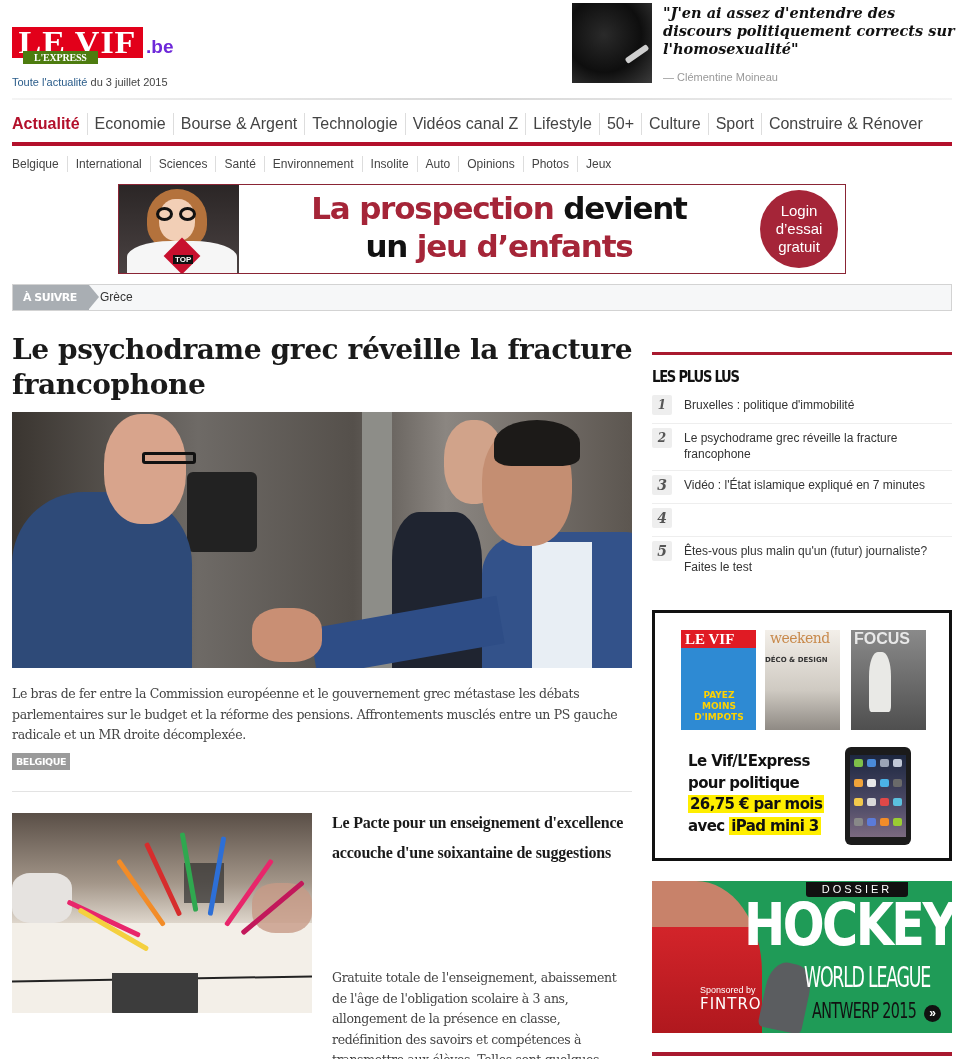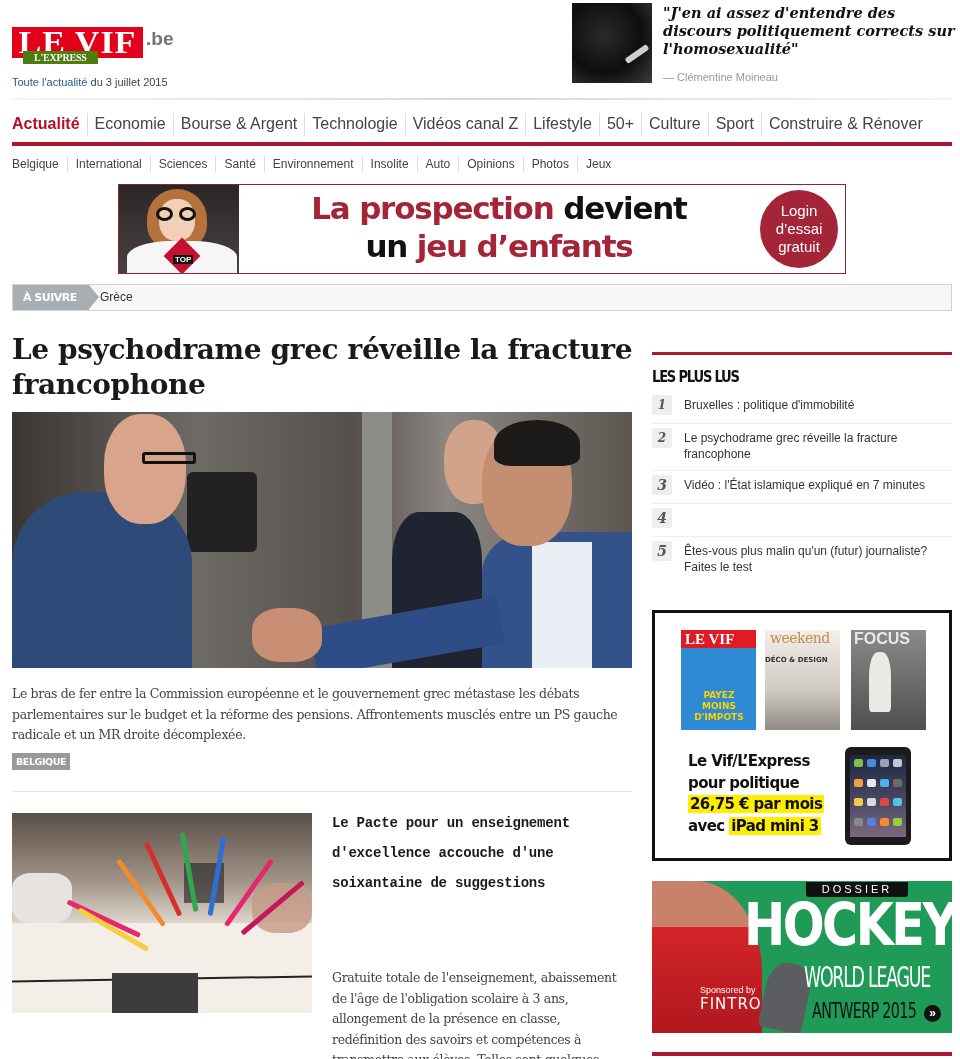--- a/index.html
+++ b/index.html
@@ -5,21 +5,21 @@
   * { box-sizing: border-box; margin: 0; padding: 0; }
   html, body { width: 960px; height: 1059px; overflow: hidden; background: #ffffff; }
   body { font-family: "Liberation Sans", sans-serif; color: #333; position: relative; }
 
   
   .header { position: absolute; left: 0; top: 0; width: 960px; height: 100px; }
   .logo { position: absolute; left: 12px; top: 24px; height: 34px; display: flex; align-items: flex-end; }
   .logo-box { position: relative; background: #e2001a; width: 131px; height: 31px; display: flex; align-items: center; justify-content: center; }
   .logo-box .word { font-family: "Liberation Serif", serif; font-weight: bold; color: #fff; font-size: 34px; letter-spacing: 1px; line-height: 31px; transform: scaleY(0.95); }
   .logo-box .express { position: absolute; left: 11px; bottom: -6px; background: #4d7c0f; color: #fff; font-family: "Liberation Serif", serif; font-weight: bold; font-size: 10px; padding: 1px 11px; line-height: 11px; letter-spacing: -0.2px; }
-  .logo-tld { font-family: "Liberation Sans", sans-serif; font-weight: bold; color: #737373; font-size: 19px; margin-left: 3px; margin-bottom: 8px; }
+  .logo-tld { font-family: "Liberation Sans", sans-serif; font-weight: bold; color: #6d28d9; font-size: 19px; margin-left: 3px; margin-bottom: 0px; }
   .date-line { position: absolute; left: 12px; top: 76px; font-size: 11px; color: #444; }
   .date-line .link { color: #2a5c8a; }
 
   .quote-box { position: absolute; left: 572px; top: 3px; width: 385px; height: 80px; }
   .quote-thumb { position: absolute; left: 0; top: 0; width: 80px; height: 80px;
     background: radial-gradient(ellipse at 40% 40%, #2a2a2a 0%, #0e0e0e 55%, #3c3c3c 100%); }
   .quote-thumb .cig { position: absolute; left: 52px; top: 48px; width: 26px; height: 6px; background: #cfcfcf; transform: rotate(-35deg); border-radius: 2px; }
   .quote-text { position: absolute; left: 91px; top: 1px; width: 294px; font-family: "DejaVu Serif", serif; font-style: italic; font-weight: bold; font-size: 14.5px; line-height: 18px; color: #111; }
   .quote-author { position: absolute; left: 91px; top: 68px; font-size: 11px; color: #999; }
 
@@ -82,21 +82,21 @@
   .second-photo { position: absolute; left: 12px; top: 813px; width: 300px; height: 200px; overflow: hidden;
     background: linear-gradient(180deg, #5a4f47 0%, #a39689 35%, #ede6dc 60%, #f1ede6 100%); }
   .second-photo .desk { position: absolute; left: 0; top: 110px; width: 300px; height: 90px; background: #f3efe8; }
   .second-photo .line1 { position: absolute; left: 0; top: 165px; width: 300px; height: 2px; background: #222; transform: rotate(-1deg); }
   .second-photo .cup { position: absolute; left: 100px; top: 160px; width: 86px; height: 44px; background: #3c3c3c; border-radius: 0 0 6px 6px; }
   .second-photo .cup2 { position: absolute; left: 172px; top: 50px; width: 40px; height: 40px; background: #2f2f2f; opacity: .7; }
   .second-photo .pencil { position: absolute; height: 5px; width: 80px; border-radius: 2px; transform-origin: right center; }
   .second-photo .hand { position: absolute; left: 240px; top: 70px; width: 60px; height: 50px; background: #c79a86; border-radius: 40%; opacity: .8; }
   .second-photo .sleeve { position: absolute; left: 0; top: 60px; width: 60px; height: 50px; background: #e6e3e0; border-radius: 30%; }
 
-  .second-title { position: absolute; left: 332px; top: 808px; width: 300px; font-family: Liberation Mono, monospace; font-weight: bold; font-size: 14px; line-height: 30px; color: #1a1a1a; letter-spacing: -0.2px; }
+  .second-title { position: absolute; left: 332px; top: 808px; width: 300px; font-family: Liberation Serif, serif; font-weight: bold; font-size: 16px; line-height: 30px; color: #1a1a1a; letter-spacing: -0.2px; }
   .second-summary { position: absolute; left: 332px; top: 968px; width: 300px; font-family: "DejaVu Serif", serif; font-size: 12.5px; line-height: 20.5px; color: #444; letter-spacing: -0.35px; }
 
   
   .sidebar { position: absolute; left: 652px; top: 352px; width: 300px; }
   .sidebar-rule { width: 300px; height: 3px; background: #a9192f; }
   .most-read-title { margin-top: 12px; font-family: "DejaVu Sans", sans-serif; font-weight: bold; font-size: 16px; line-height: 20px; color: #111; letter-spacing: -1.5px; transform: scaleX(0.82); transform-origin: left center; }
   .most-read-list { list-style: none; margin-top: 4px; }
   .most-read-list li { display: flex; align-items: flex-start; padding: 4px 0 8px 0; border-bottom: 1px solid #eee; }
   .rank { flex: 0 0 20px; height: 20px; background: #eeeeee; border-radius: 2px; font-family: "DejaVu Serif", serif; font-style: italic; font-weight: bold; color: #555; font-size: 12px; line-height: 20px; text-align: center; margin-right: 12px; }
   .rank.big { font-size: 14px; }

